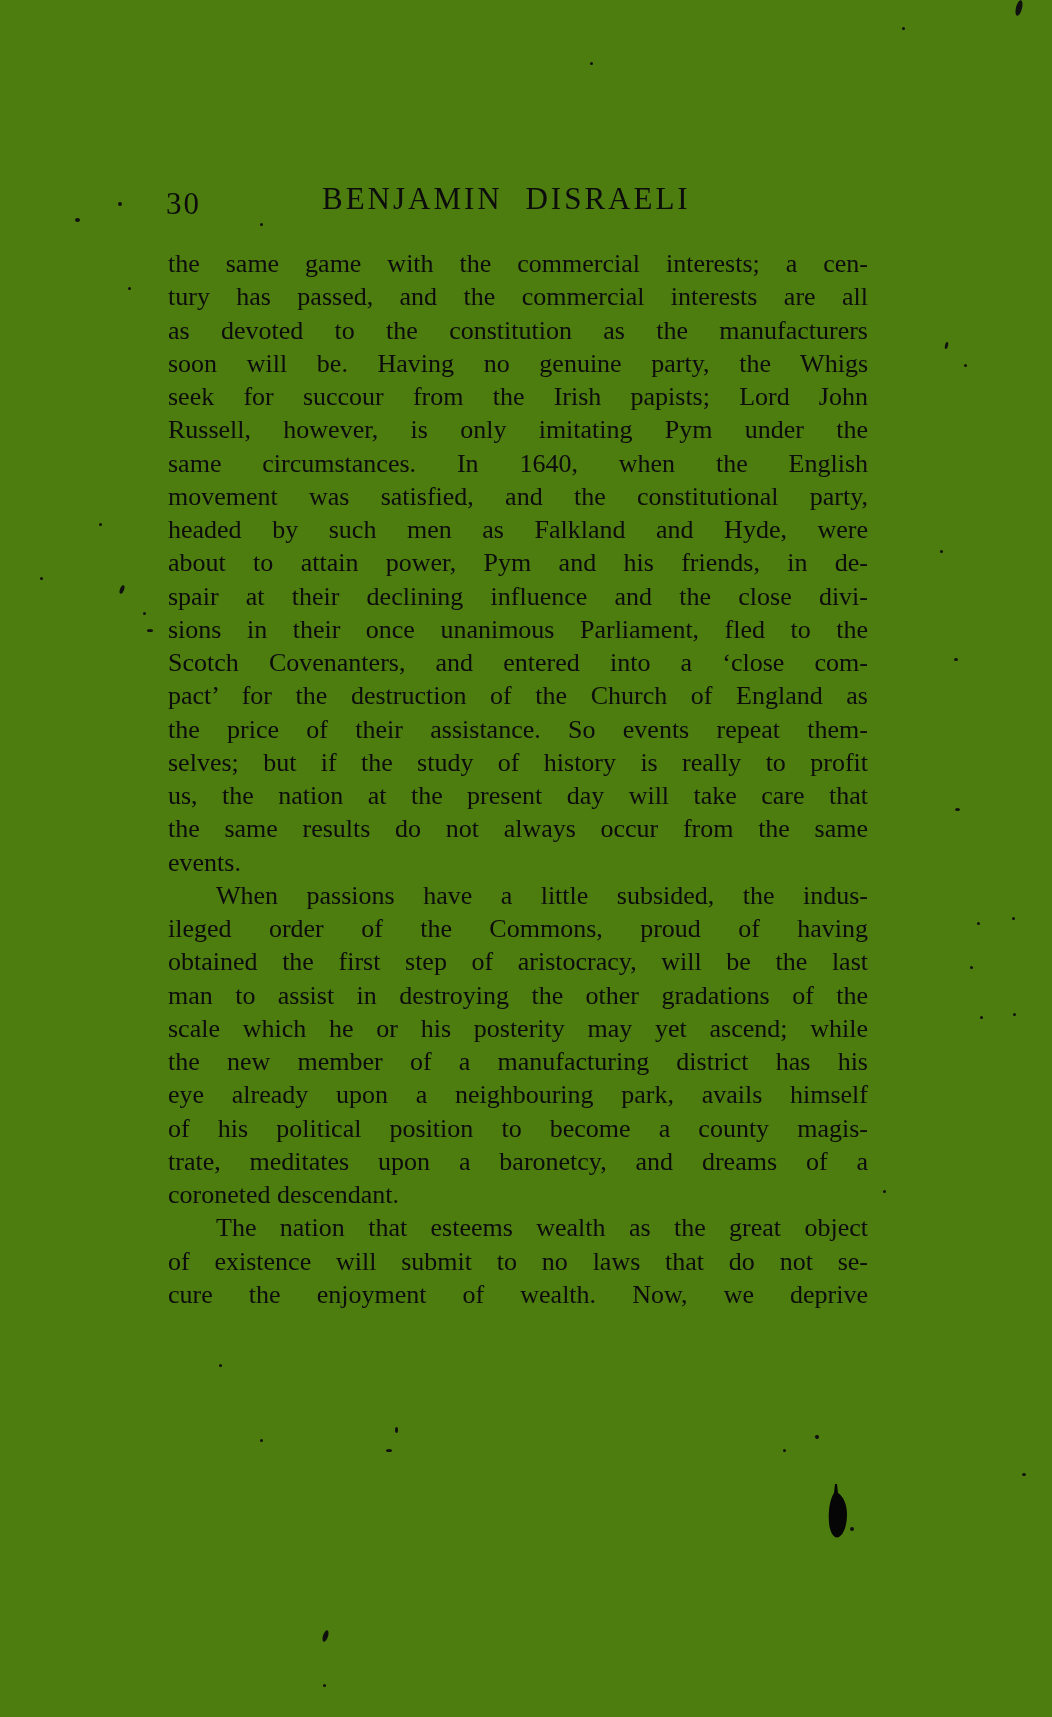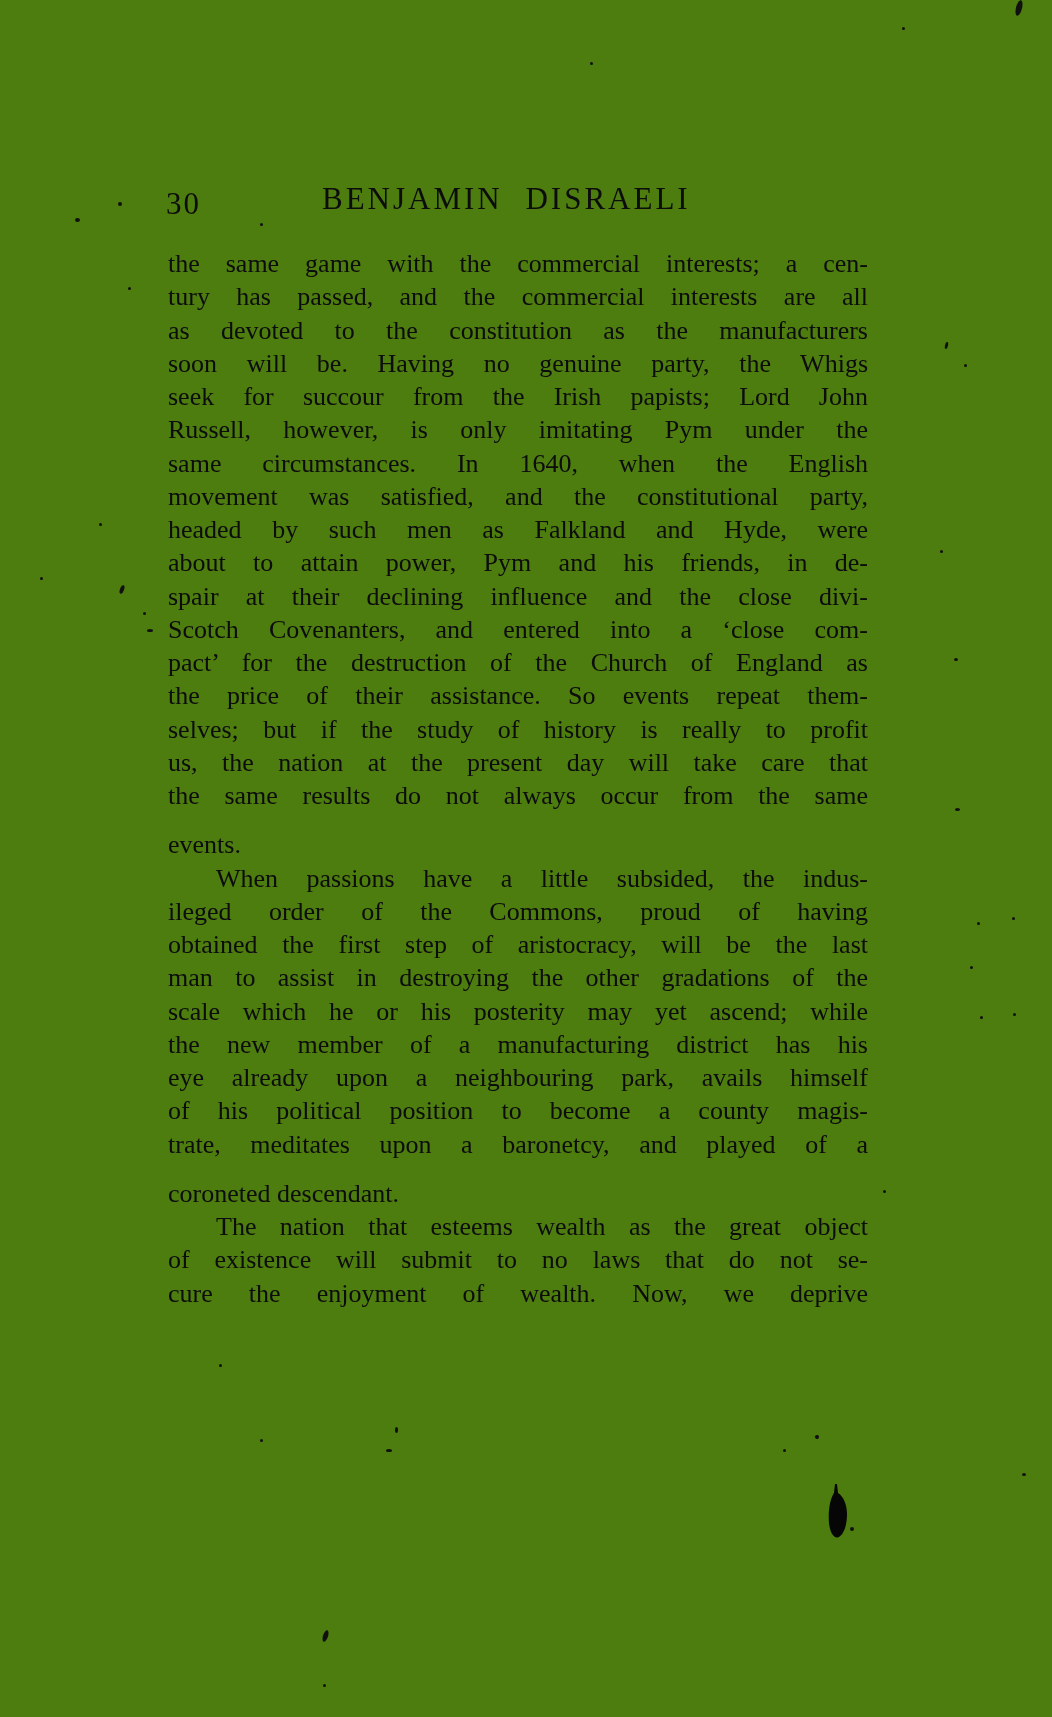--- a/index.html
+++ b/index.html
@@ -38,21 +38,21 @@
     top: 247px;
     width: 700px;
     font-size: 26px;
     line-height: 33.25px;
     text-rendering: optimizeLegibility;
   }
   .line {
     text-align: justify;
     text-align-last: justify;
   }
-  .line.short { text-align-last: left; margin-top: 16px; }
+  .line.short { text-align-last: left; }
   .line.indent { text-indent: 48px; }
   
   .speck {
     position: absolute;
     background: #101010;
     border-radius: 50%;
   }
   .ink-blot {
     position: absolute;
     width: 24px;
@@ -73,36 +73,37 @@
       <div class="line">tury has passed, and the commercial interests are all</div>
       <div class="line">as devoted to the constitution as the manufacturers</div>
       <div class="line">soon will be.  Having no genuine party, the Whigs</div>
       <div class="line">seek for succour from the Irish papists; Lord John</div>
       <div class="line">Russell, however, is only imitating Pym under the</div>
       <div class="line">same circumstances.  In 1640, when the English</div>
       <div class="line">movement was satisfied, and the constitutional party,</div>
       <div class="line">headed by such men as Falkland and Hyde, were</div>
       <div class="line">about to attain power, Pym and his friends, in de-</div>
       <div class="line">spair at their declining influence and the close divi-</div>
+      <div class="line">sions in their once unanimous Parliament, fled to the</div>
       <div class="line">Scotch Covenanters, and entered into a ‘close com-</div>
       <div class="line">pact’ for the destruction of the Church of England as</div>
       <div class="line">the price of their assistance.  So events repeat them-</div>
       <div class="line">selves; but if the study of history is really to profit</div>
       <div class="line">us, the nation at the present day will take care that</div>
       <div class="line">the same results do not always occur from the same</div>
       <div class="line short">events.</div>
       <div class="line indent">When passions have a little subsided, the indus-</div>
       <div class="line">ileged order of the Commons, proud of having</div>
       <div class="line">obtained the first step of aristocracy, will be the last</div>
       <div class="line">man to assist in destroying the other gradations of the</div>
       <div class="line">scale which he or his posterity may yet ascend; while</div>
       <div class="line">the new member of a manufacturing district has his</div>
       <div class="line">eye already upon a neighbouring park, avails himself</div>
       <div class="line">of his political position to become a county magis-</div>
-      <div class="line">trate, meditates upon a baronetcy, and played of a</div>
+      <div class="line">trate, meditates upon a baronetcy, and dreams of a</div>
       <div class="line short">coroneted descendant.</div>
       <div class="line indent">The nation that esteems wealth as the great object</div>
       <div class="line">of existence will submit to no laws that do not se-</div>
       <div class="line">cure the enjoyment of wealth.  Now, we deprive</div>
     </main>
 
   <svg class="ink-blot" viewBox="0 0 24 56" xmlns="http://www.w3.org/2000/svg" style="left: 826px; top: 1484px;">
     <path d="M9 0 L11 0 L12 9 C17 12 21 20 21 30 C21 41 18 50 13 53 C8 55 4 49 3 39 C2 27 4 15 8 9 Z" fill="#060606"></path>
   </svg>
 

